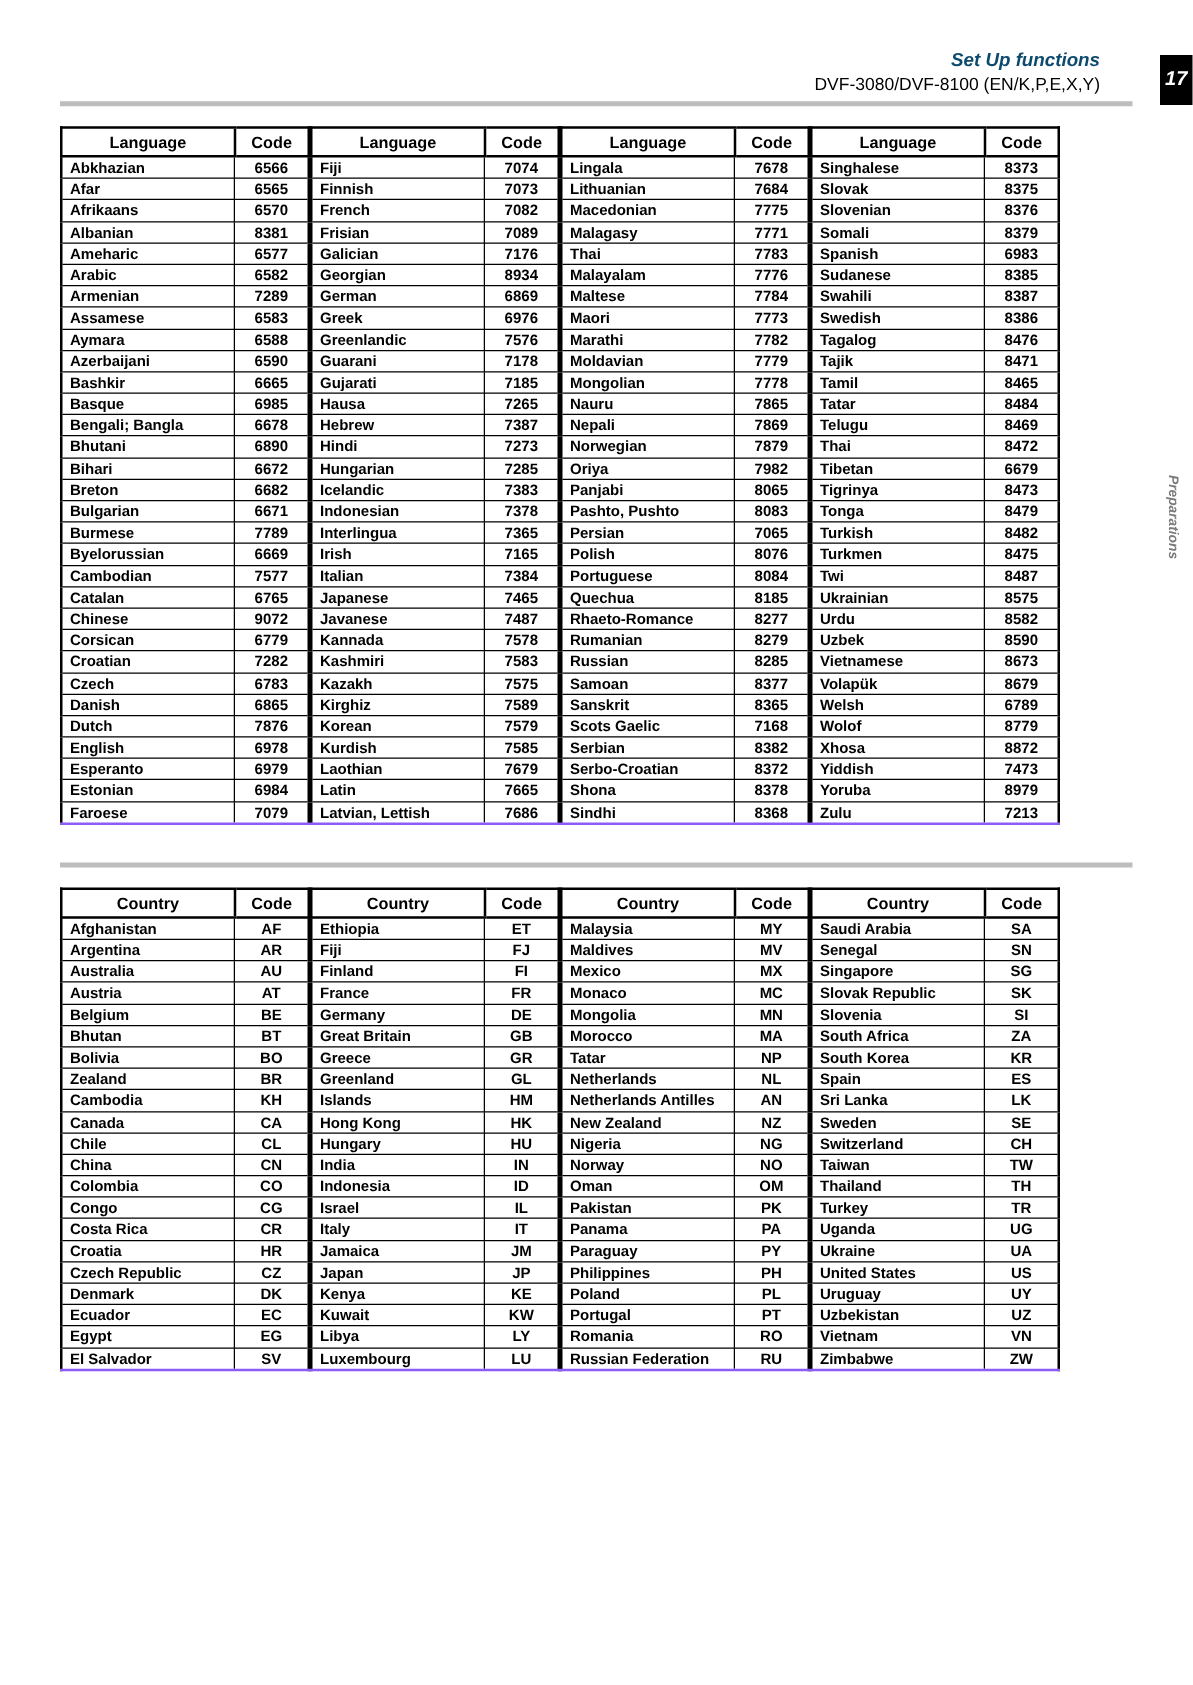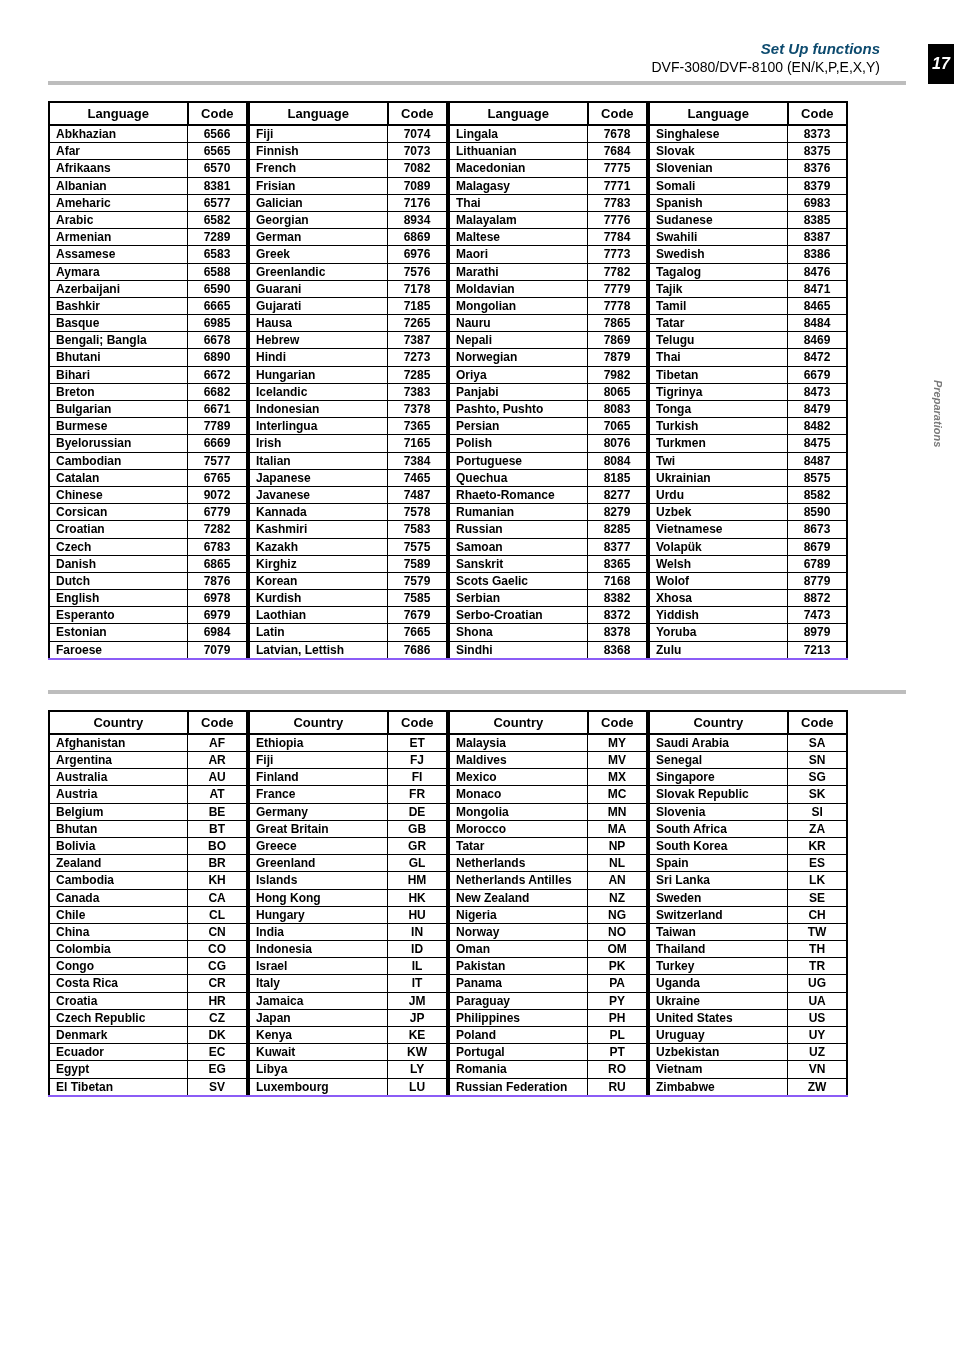--- a/index.html
+++ b/index.html
@@ -747,21 +747,21 @@
           </tr>
           <tr>
             <td class="name">Ecuador</td>
             <td class="code">EC</td>
           </tr>
           <tr>
             <td class="name">Egypt</td>
             <td class="code">EG</td>
           </tr>
           <tr>
-            <td class="name">El Tibetan</td>
+            <td class="name">El Salvador</td>
             <td class="code">SV</td>
           </tr>
         </tbody>
       </table>
       <table class="code-table">
         <thead>
           <tr>
             <th class="name-h" style="width: 70%;">Country</th>
             <th style="width: 30%;">Code</th>
           </tr>

